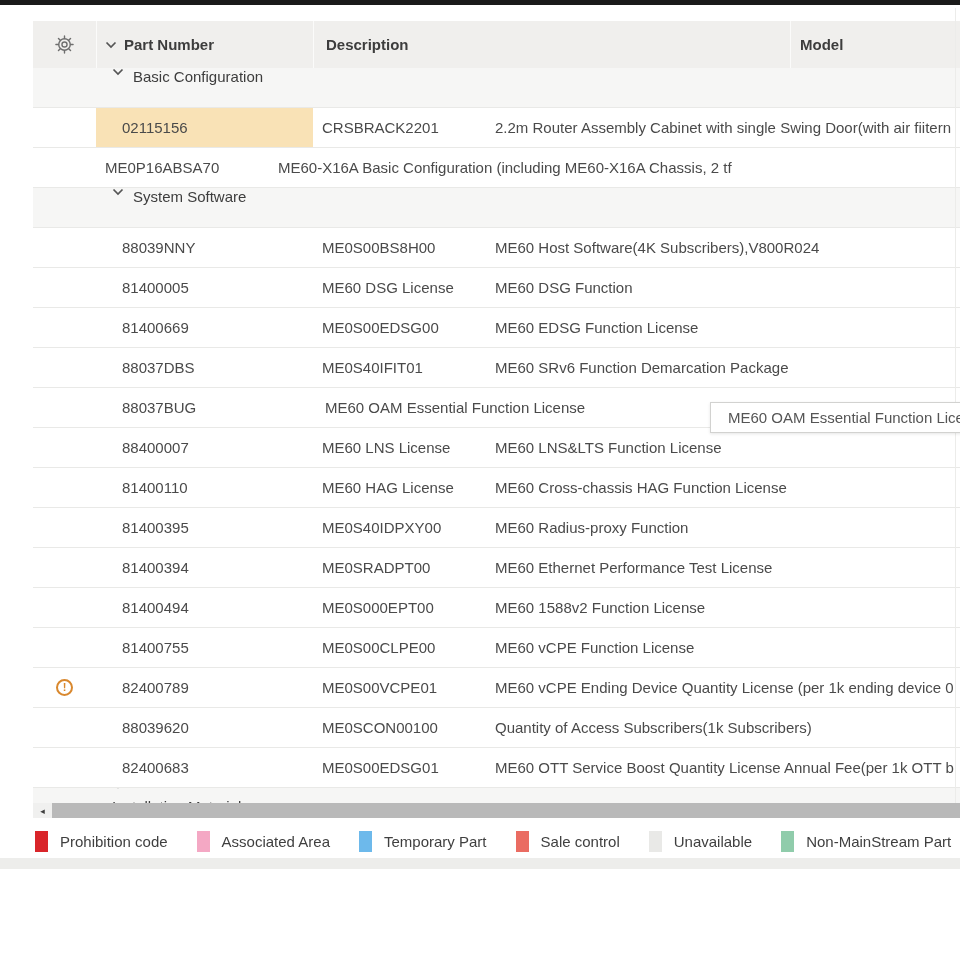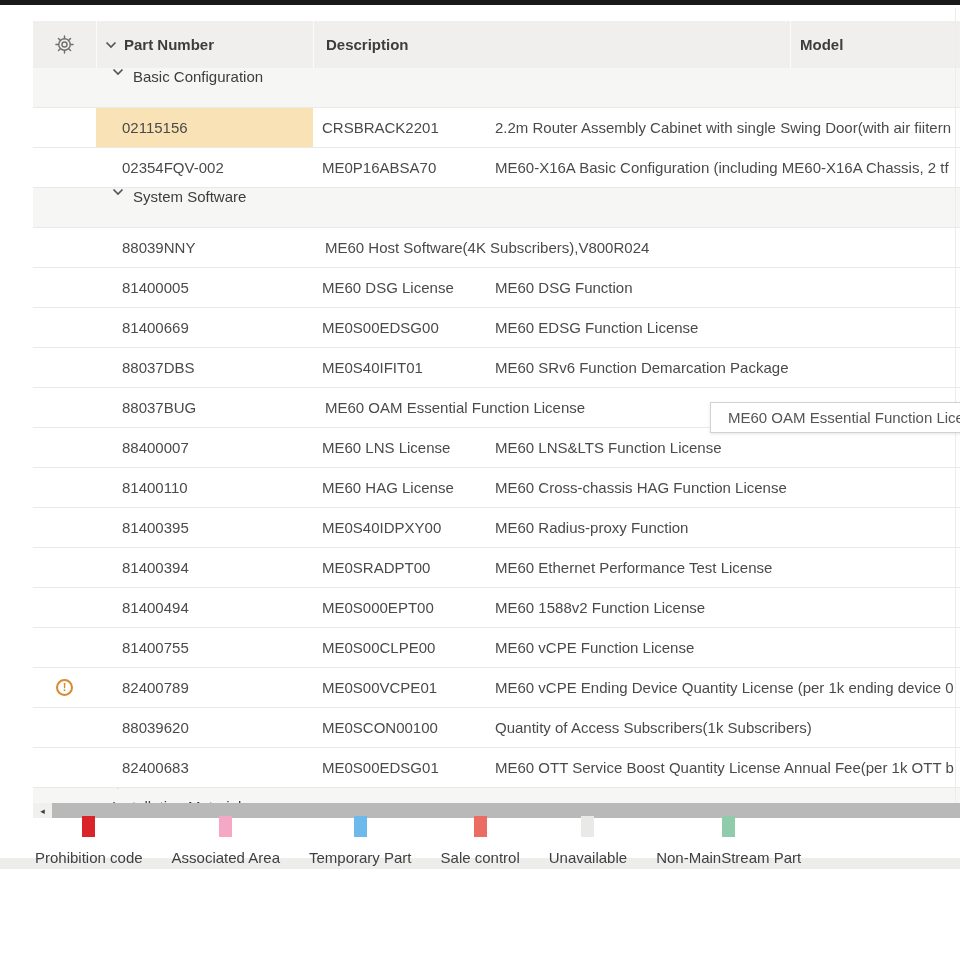--- a/index.html
+++ b/index.html
@@ -50,21 +50,21 @@
     white-space:nowrap; overflow:hidden;
   }
 
   .hscroll { position:absolute; left:33px; top:803px; width:927px; height:15px; display:flex; z-index:2; }
   .sb-arrow { width:19px; background:#f0f0ef; display:flex; align-items:center; justify-content:center;
               font-size:9px; color:#3d3d3d; }
   .sb-track { flex:1; background:#b9b9b9; }
 
   .legend { position:absolute; left:35px; top:824px; height:34px; display:flex; align-items:center;
             gap:29px; white-space:nowrap; z-index:2; }
-  .legend-item { display:flex; align-items:center; gap:12px; font-size:15px; color:#3f3f3f;flex-direction:column; }
+  .legend-item { display:flex; align-items:center; gap:12px; font-size:15px; color:#3f3f3f; }
   .swatch { width:13px; height:21px; flex:0 0 auto; }
 
   .bottomstrip { position:absolute; left:0; top:858px; width:960px; height:11px; background:#ededeb; }
 </style>
 </head>
 <body>
 
 <div class="topbar"></div>
 
 <div class="table-wrap">
@@ -112,41 +112,41 @@
         </div>
         <div class="cell model">
           <span>CRSBRACK2201</span>
         </div>
         <div class="cell desc">
           <span>2.2m Router Assembly Cabinet with single Swing Door(with air fiitern</span>
         </div>
       </div>
       <div class="row">
         <div class="cell icon"></div>
-        <div class="cell part">
-          <span>02354FQV-002</span>
-        </div>
         <div class="cell model">
           <span>ME0P16ABSA70</span>
         </div>
         <div class="cell desc">
           <span>ME60-X16A Basic Configuration (including ME60-X16A Chassis, 2 tf</span>
         </div>
       </div>
       <div class="grow">
         <svg width="12" height="8" viewBox="0 0 12 8" fill="none" stroke="#555" stroke-width="1.7">
           <polyline points="1.5,1.5 6,6 10.5,1.5"></polyline>
         </svg>
         <span>System Software</span>
       </div>
       <div class="row">
         <div class="cell icon"></div>
         <div class="cell part">
           <span>88039NNY</span>
         </div>
+        <div class="cell model">
+          <span>ME0S00BS8H00</span>
+        </div>
         <div class="cell desc">
           <span>ME60 Host Software(4K Subscribers),V800R024</span>
         </div>
       </div>
       <div class="row">
         <div class="cell icon"></div>
         <div class="cell part">
           <span>81400005</span>
         </div>
         <div class="cell model">

